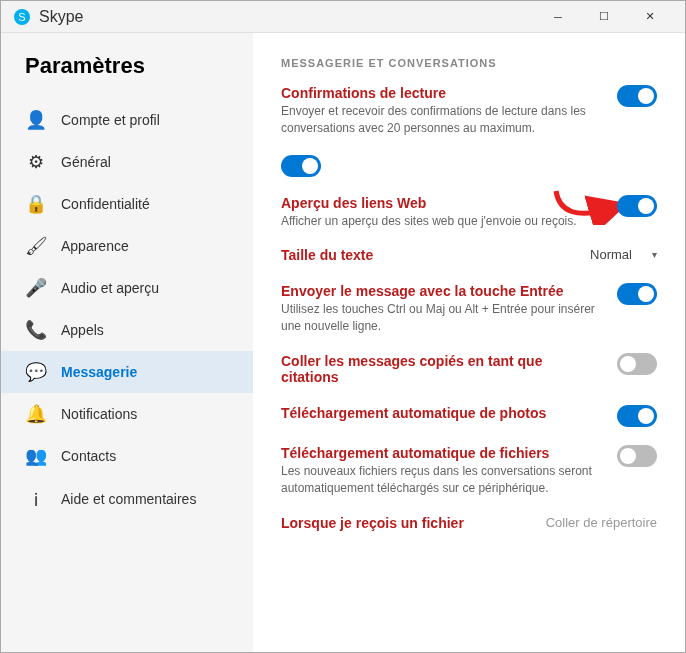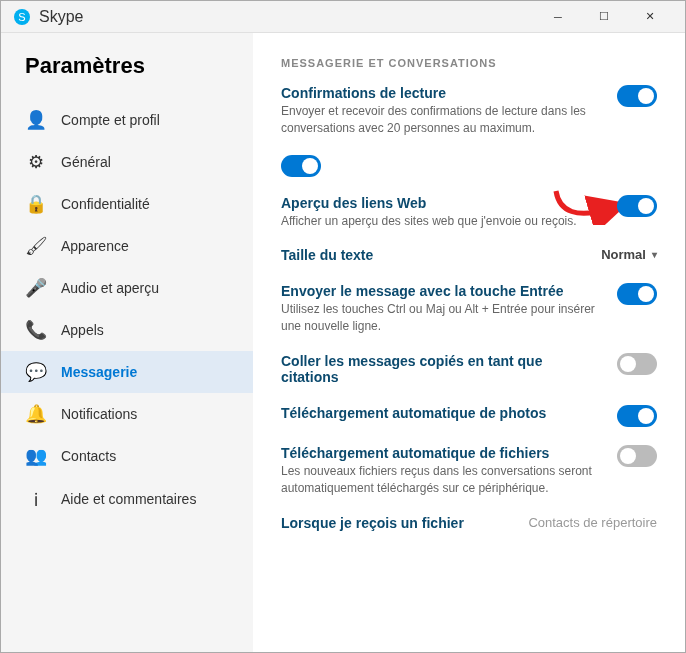--- a/index.html
+++ b/index.html
@@ -114,21 +114,21 @@
       display: flex;
       align-items: flex-start;
       justify-content: space-between;
       margin-bottom: 18px;
       gap: 16px;
     }
     .setting-text { flex: 1; }
     .setting-title {
       font-size: 14px;
       font-weight: 600;
-      color: #0c4a6e;
+      color: #b91c1c;
       margin-bottom: 2px;
     }
     .setting-desc {
       font-size: 12px;
       color: #666;
       line-height: 1.4;
     }
     .setting-control {
       flex-shrink: 0;
       display: flex;
@@ -156,25 +156,24 @@
       top: 3px;
       transition: left 0.2s;
     }
     .toggle.on::after { left: 21px; }
     .toggle.off::after { left: 3px; }
 
     
     .dropdown {
       display: flex;
       align-items: center;
-      gap: 6px;
+      gap: 20px;
       font-size: 13px;
       color: #444;
       cursor: pointer;
-      font-weight: bold;
     }
     .dropdown-chevron { font-size: 10px; color: #666; }
 
     
     .dir-link {
       font-size: 13px;
       color: #0078d4;
       text-decoration: none;
     }
     .dir-action {
@@ -338,18 +337,18 @@
       <div class="setting-control">
         <div class="toggle off"></div>
       </div>
     </div>
 
     <div class="setting-row">
       <div class="setting-text">
         <div class="setting-title">Lorsque je reçois un fichier</div>
       </div>
       <div class="setting-control">
-        <span class="dir-action">Contacts de répertoire</span>
+        <span class="dir-action">Coller de répertoire</span>
       </div>
     </div>
 
   </div>
 </div>
 
 </body></html>

